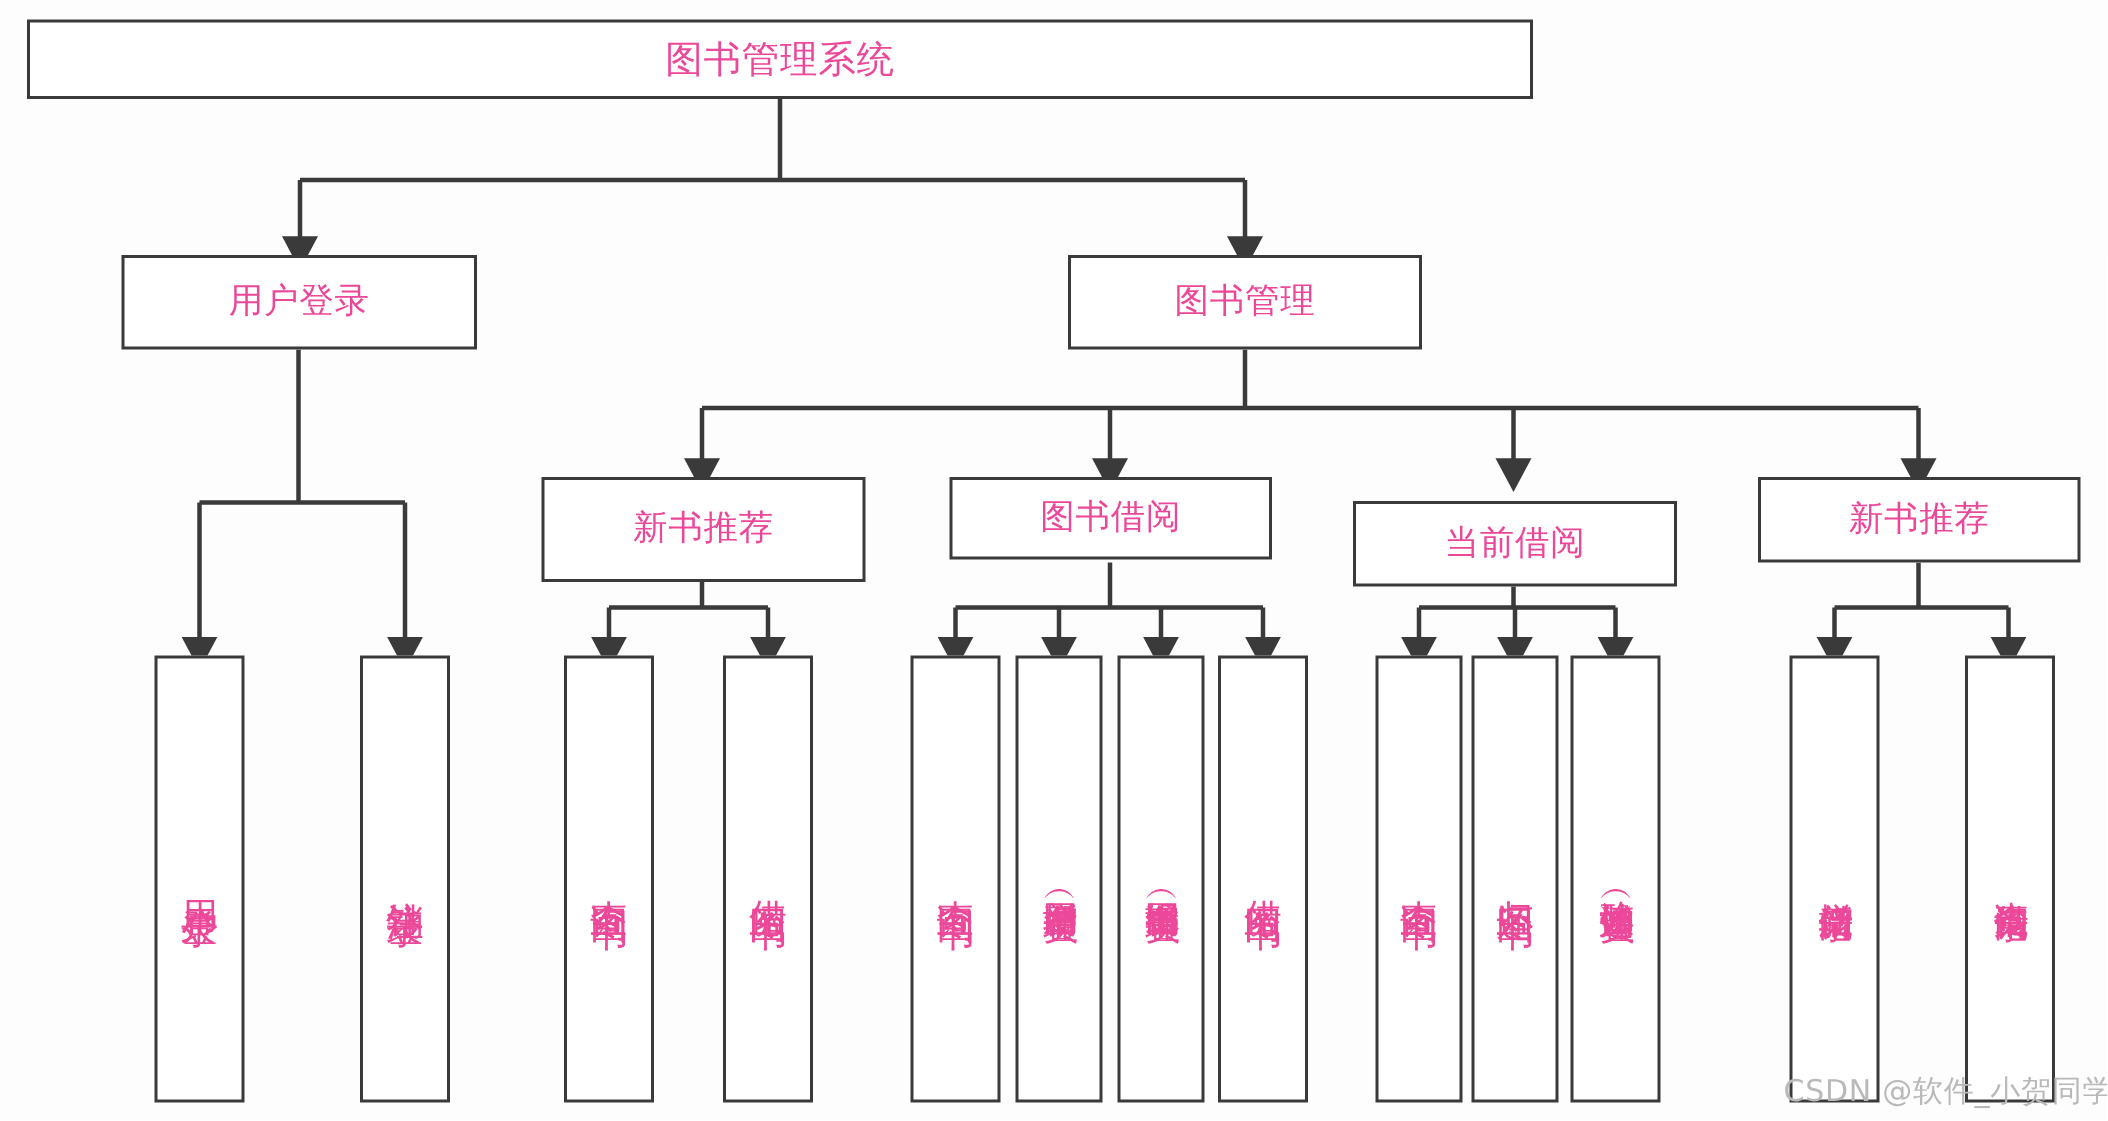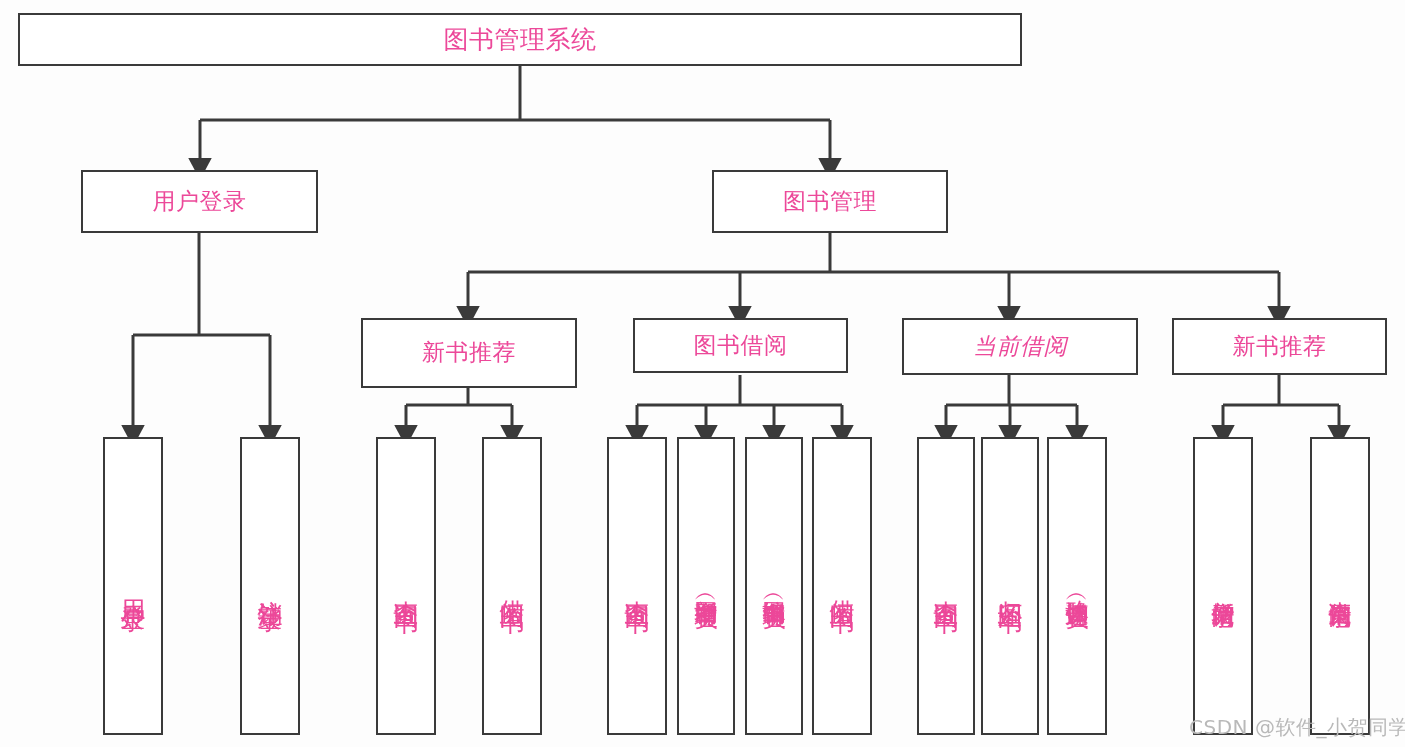--- a/index.html
+++ b/index.html
@@ -142,21 +142,21 @@
   <div class="node horiz" style="left:712px; top:170px; width:236px; height:63px;">
     <span class="lbl">图书管理</span>
   </div>
 
   <div class="node horiz" style="left:361px; top:318px; width:216px; height:70px;">
     <span class="lbl">新书推荐</span>
   </div>
   <div class="node horiz" style="left:633px; top:318px; width:215px; height:55px;">
     <span class="lbl">图书借阅</span>
   </div>
-  <div class="node horiz" style="left:902px; top:318px; width:236px; height:57px;font-style:italic;">
+  <div class="node horiz" style="left:902px; top:334px; width:216px; height:57px;">
     <span class="lbl">当前借阅</span>
   </div>
   <div class="node horiz" style="left:1172px; top:318px; width:215px; height:57px;">
     <span class="lbl">新书推荐</span>
   </div>
 
   <div class="node vert" style="left:103px; top:437px; width:60px; height:298px;">
     <span class="lbl">用户登录</span>
   </div>
   <div class="node vert" style="left:240px; top:437px; width:60px; height:298px;">

